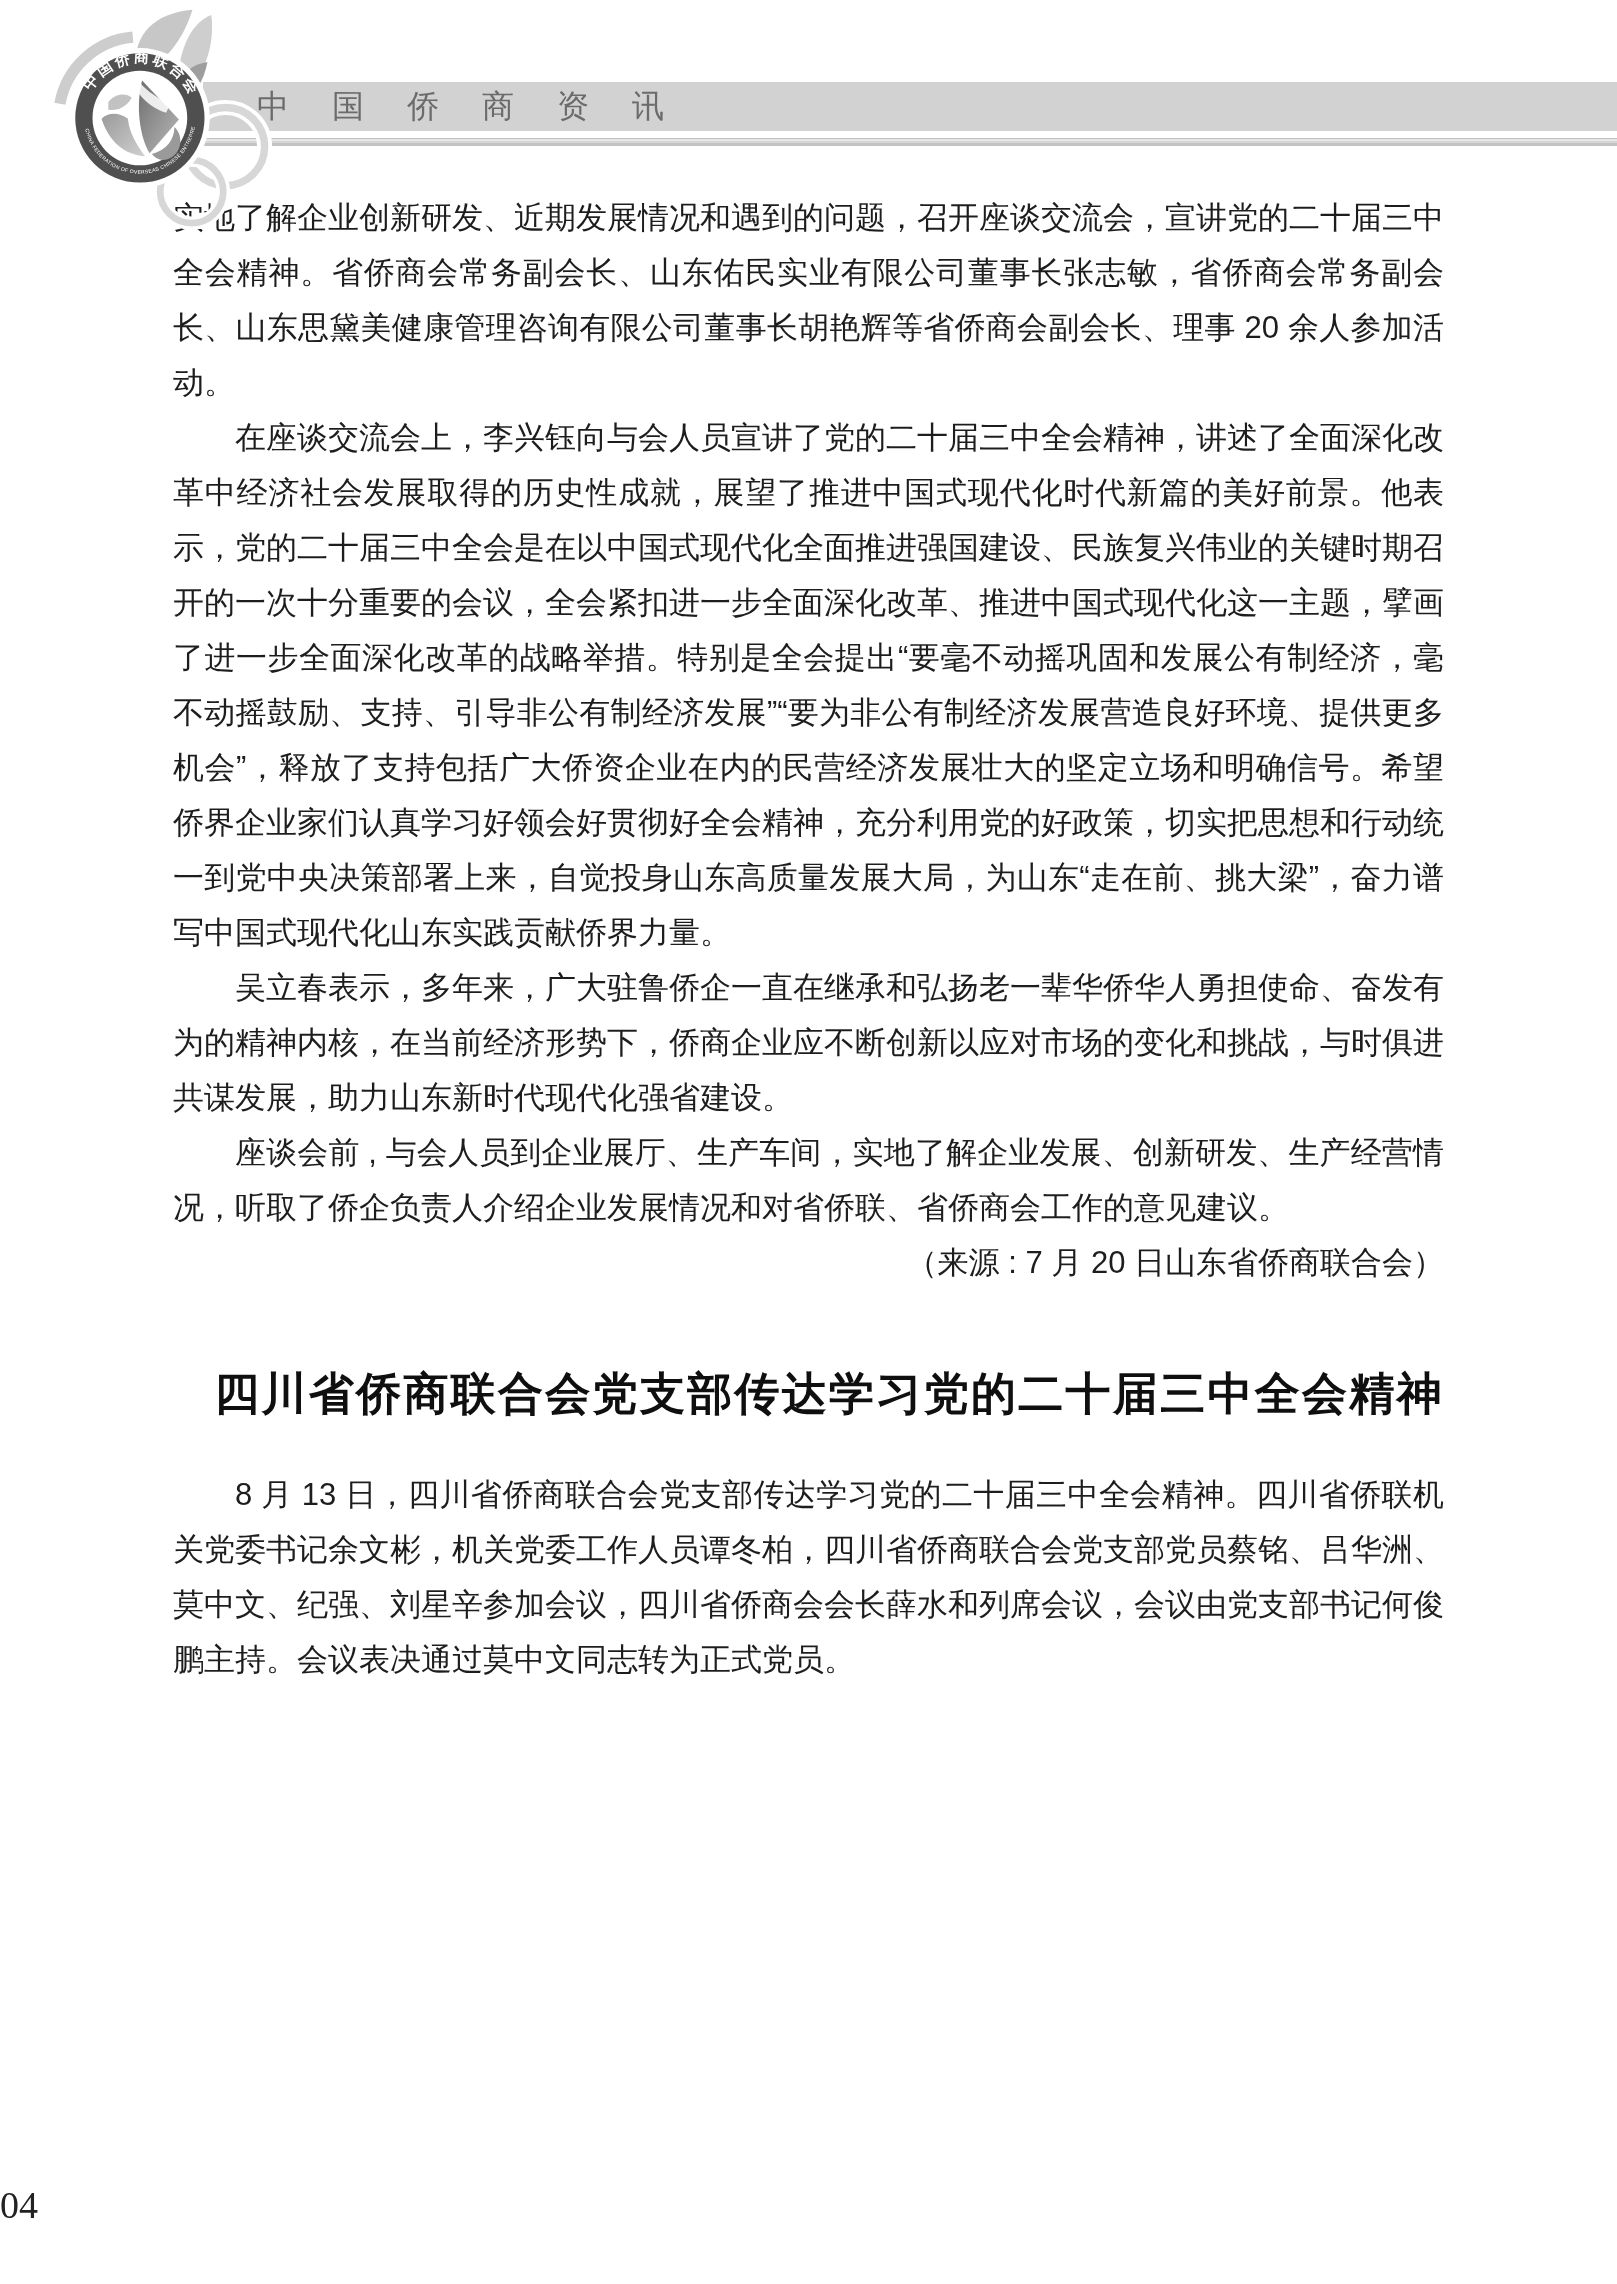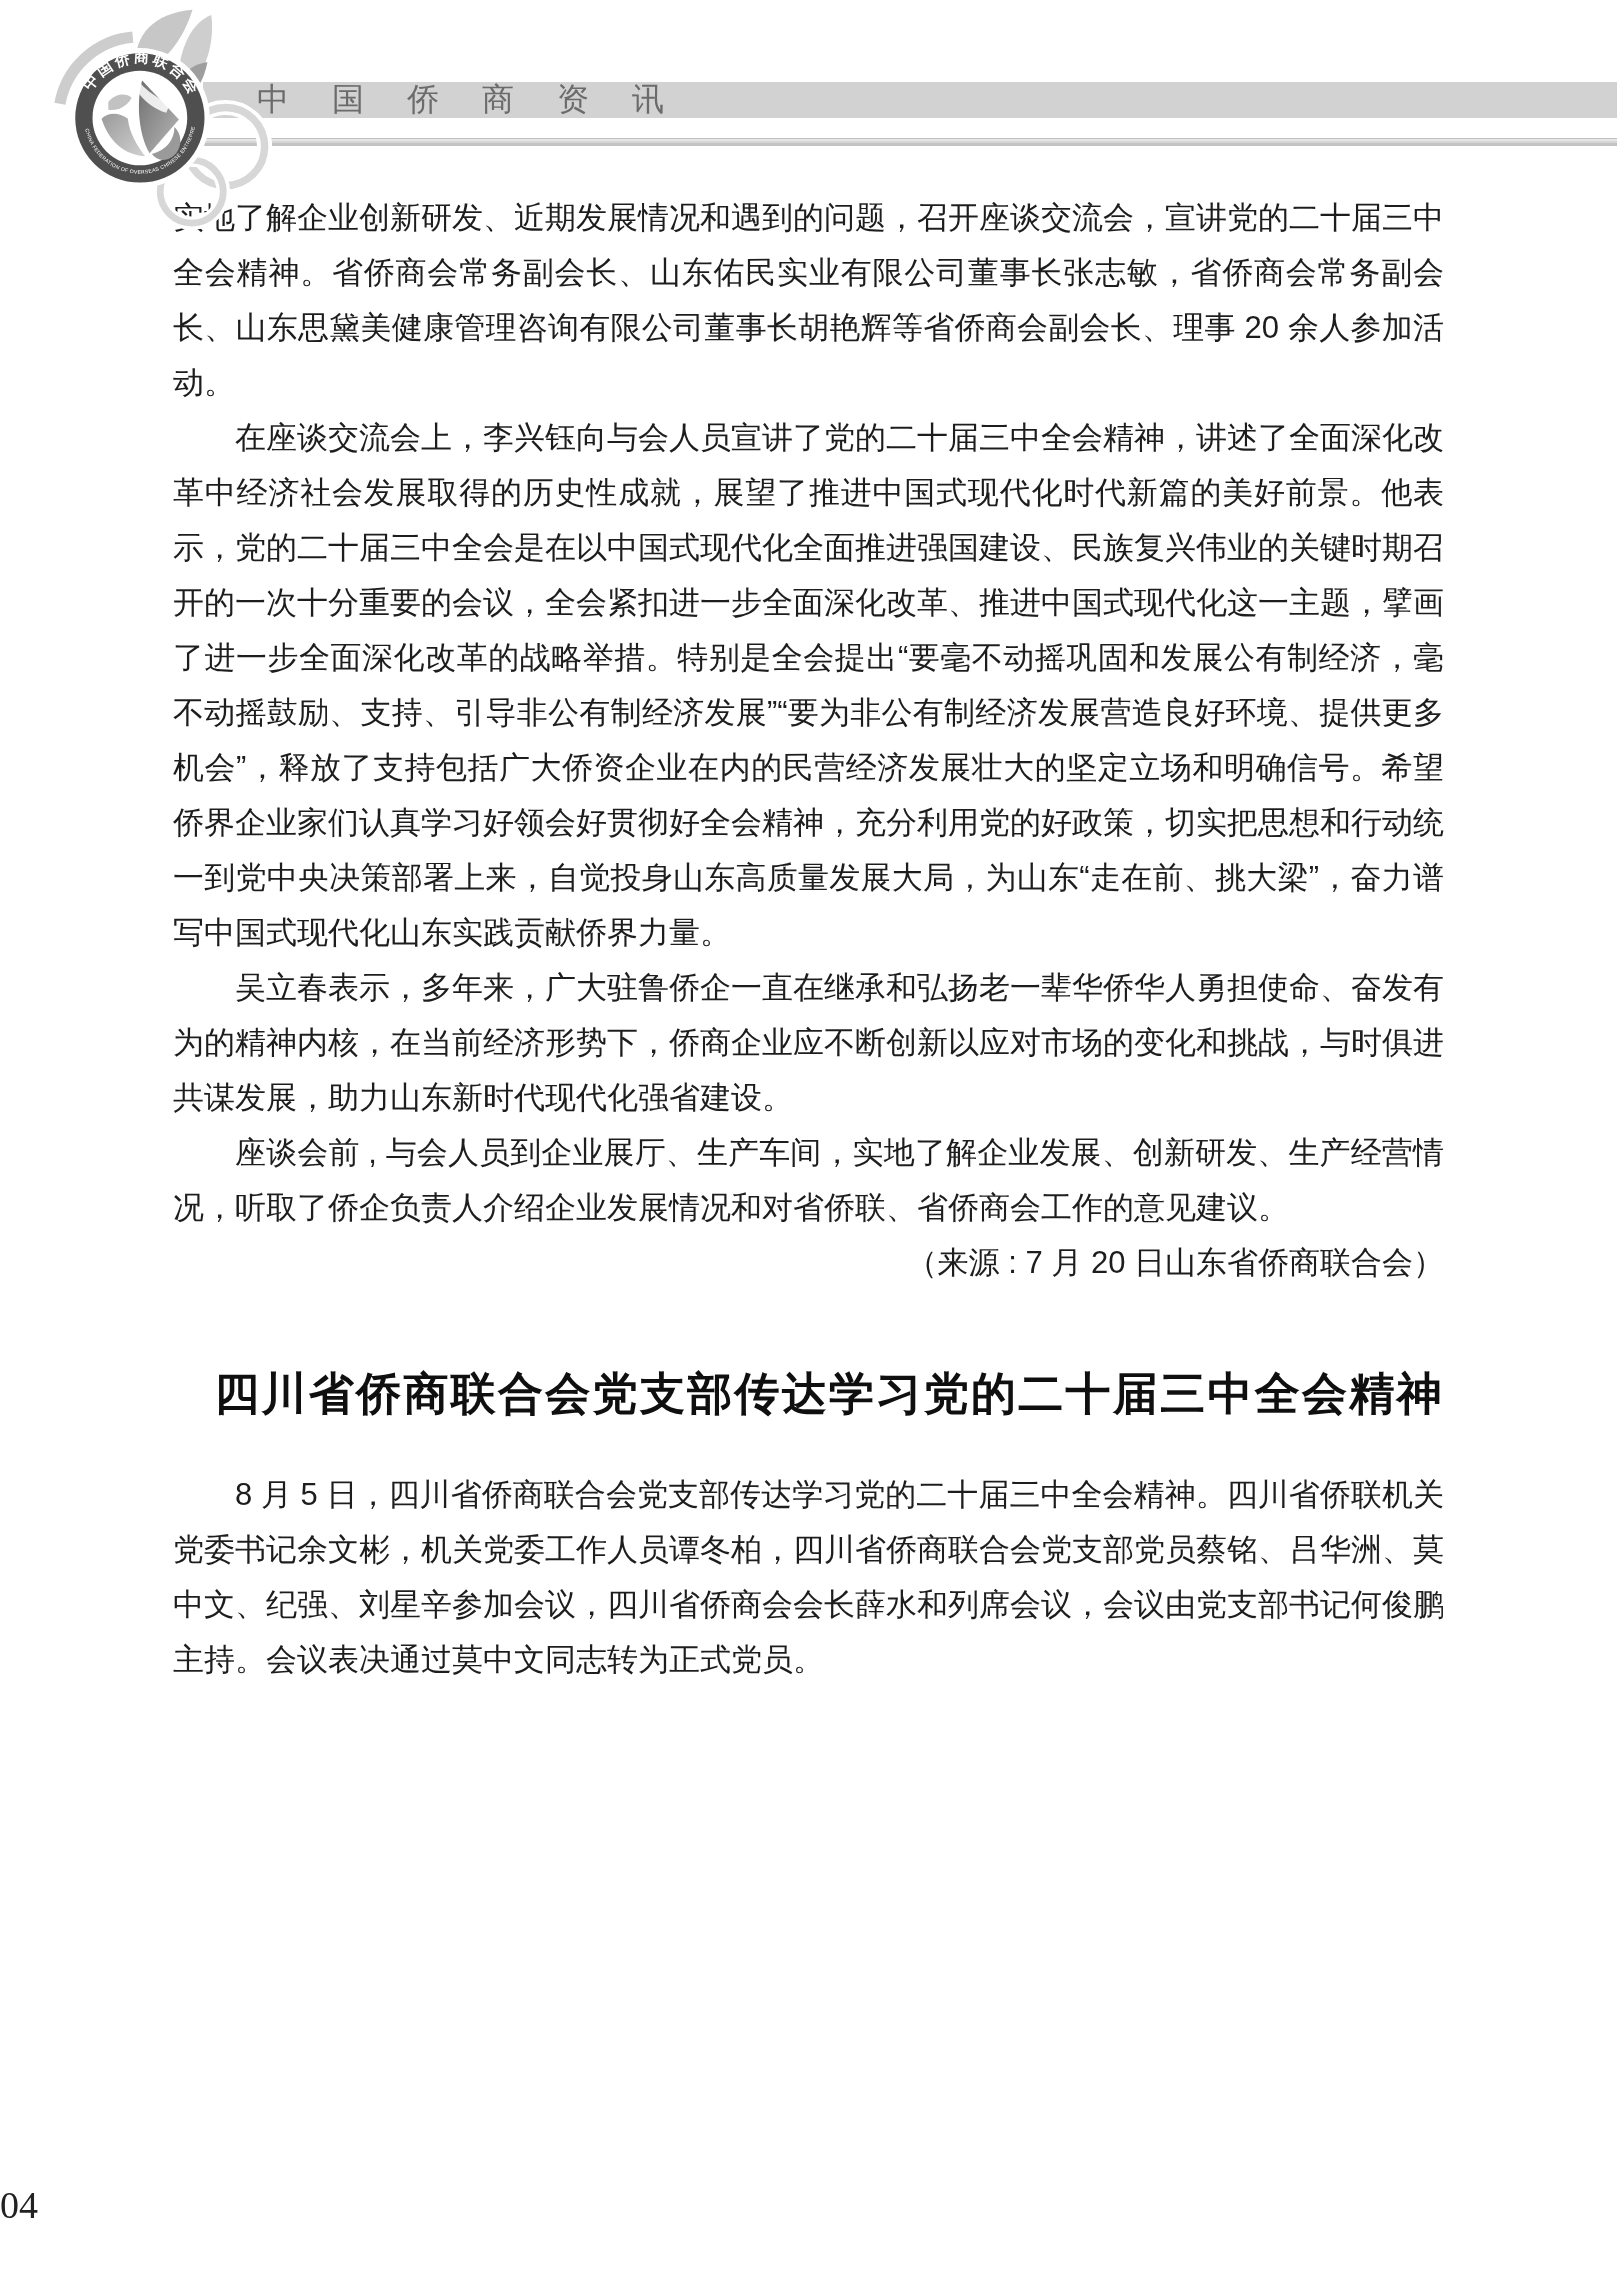--- a/index.html
+++ b/index.html
@@ -8,21 +8,21 @@
     position:relative;
     width:1617px; height:2284px;
     background:#ffffff;
     overflow:hidden;
     font-family:"Liberation Sans", sans-serif;
     color:#1d1d1d;
   }
 
   
   .brand-banner {
-    position:absolute; left:203px; right:0; top:82px; height:36px;
+    position:absolute; left:203px; right:0; top:82px; height:49px;
     background:#d2d2d2;
     display:flex; align-items:center;
     padding-left:54px;
     font-size:32px; color:#6b6b6b;
     letter-spacing:43px;
     white-space:nowrap;
     z-index:1;
   }
   .header-rule {
     position:absolute; left:203px; right:0; top:138px; height:7.5px;
@@ -125,19 +125,19 @@
 
   <div class="content">
     <p class="para">实地了解企业创新研发、近期发展情况和遇到的问题，召开座谈交流会，宣讲党的二十届三中全会精神。省侨商会常务副会长、山东佑民实业有限公司董事长张志敏，省侨商会常务副会长、山东思黛美健康管理咨询有限公司董事长胡艳辉等省侨商会副会长、理事 20 余人参加活动。</p>
     <p class="para indent">在座谈交流会上，李兴钰向与会人员宣讲了党的二十届三中全会精神，讲述了全面深化改革中经济社会发展取得的历史性成就，展望了推进中国式现代化时代新篇的美好前景。他表示，党的二十届三中全会是在以中国式现代化全面推进强国建设、民族复兴伟业的关键时期召开的一次十分重要的会议，全会紧扣进一步全面深化改革、推进中国式现代化这一主题，擘画了进一步全面深化改革的战略举措。特别是全会提出“要毫不动摇巩固和发展公有制经济，毫不动摇鼓励、支持、引导非公有制经济发展”“要为非公有制经济发展营造良好环境、提供更多机会”，释放了支持包括广大侨资企业在内的民营经济发展壮大的坚定立场和明确信号。希望侨界企业家们认真学习好领会好贯彻好全会精神，充分利用党的好政策，切实把思想和行动统一到党中央决策部署上来，自觉投身山东高质量发展大局，为山东“走在前、挑大梁”，奋力谱写中国式现代化山东实践贡献侨界力量。</p>
     <p class="para indent">吴立春表示，多年来，广大驻鲁侨企一直在继承和弘扬老一辈华侨华人勇担使命、奋发有为的精神内核，在当前经济形势下，侨商企业应不断创新以应对市场的变化和挑战，与时俱进共谋发展，助力山东新时代现代化强省建设。</p>
     <p class="para indent">座谈会前 , 与会人员到企业展厅、生产车间，实地了解企业发展、创新研发、生产经营情况，听取了侨企负责人介绍企业发展情况和对省侨联、省侨商会工作的意见建议。</p>
     <p class="source-line">（来源 : 7 月 20 日山东省侨商联合会）</p>
 
     <h2 class="article-title">四川省侨商联合会党支部传达学习党的二十届三中全会精神</h2>
 
-    <p class="para indent">8 月 5 日，四川省侨商联合会党支部传达学习党的二十届三中全会精神。四川省侨联机关党委书记余文彬，机关党委工作人员谭冬柏，四川省侨商联合会党支部党员蔡铭、吕华洲、莫中文、纪强、刘星辛参加会议，四川省侨商会会长薛水和列席会议，会议由党支部书记何俊鹏主持。会议表决通过莫中文同志转为正式党员。</p>
+    <p class="para indent">8 月 13 日，四川省侨商联合会党支部传达学习党的二十届三中全会精神。四川省侨联机关党委书记余文彬，机关党委工作人员谭冬柏，四川省侨商联合会党支部党员蔡铭、吕华洲、莫中文、纪强、刘星辛参加会议，四川省侨商会会长薛水和列席会议，会议由党支部书记何俊鹏主持。会议表决通过莫中文同志转为正式党员。</p>
   </div>
 
   <div class="page-number">04</div>
 
 </div>
 
 
 </body></html>

